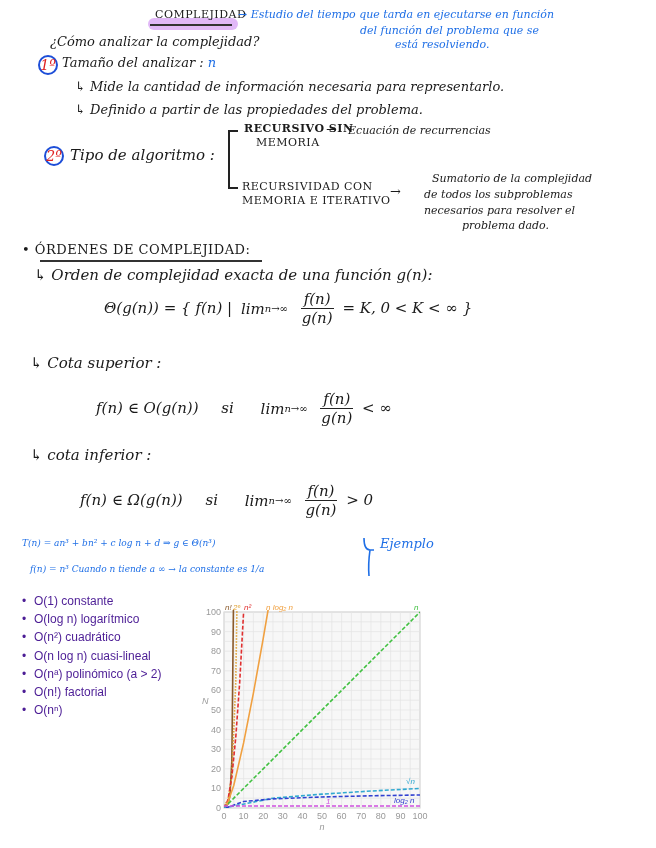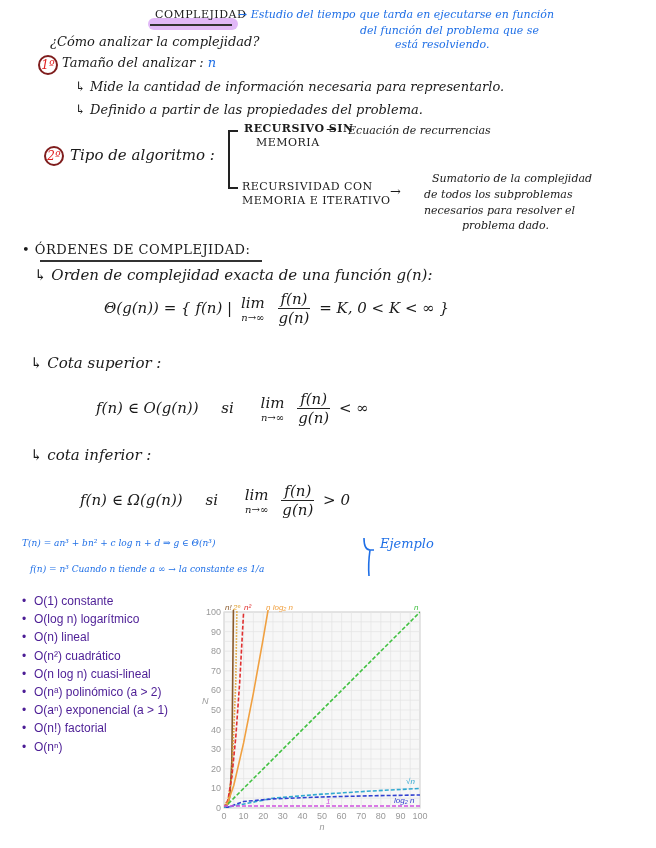--- a/index.html
+++ b/index.html
@@ -9,28 +9,28 @@
   .black { color:#1a1a1a; }
   .blue { color:#1f6fe6; }
   .small { font-size:11px; }
   .med { font-size:13px; }
   .big { font-size:15px; }
   .caps { font-variant:small-caps; letter-spacing:0.5px; }
 
   .highlight { position:absolute; background:#d9a6f5; border-radius:6px; opacity:0.8; }
   .underline { position:absolute; height:2px; background:#333; }
 
-  .circle { position:absolute; width:16px; height:16px; border:2px solid #7f1d1d; border-radius:50%;
-            color:#e02020; font-size:12px; display:flex; align-items:center; justify-content:center; font-style:italic; font-family:"DejaVu Serif", serif; }
+  .circle { position:absolute; width:16px; height:16px; border:2px solid #1d4ed8; border-radius:50%;
+            color:#e02020; font-size:14px; display:flex; align-items:center; justify-content:center; font-style:italic; font-family:"DejaVu Serif", serif; }
 
   .bracket { position:absolute; border-left:2px solid #222; border-top:2px solid #222; border-bottom:2px solid #222; width:8px; }
 
   .frac { display:inline-flex; flex-direction:column; align-items:center; vertical-align:middle; margin:0 4px; }
   .frac .num { border-bottom:1.5px solid #222; padding:0 3px; }
-  .lim { display:inline-flex; flex-direction:column; align-items:center; vertical-align:middle; margin:0 4px; }
+  .lim { display:inline-flex; flex-direction:row; align-items:center; vertical-align:middle; margin:0 4px; }
   .lim .sub { font-size:10px; }
 
   .bullets { position:absolute; left:22px; top:592px; margin:0; padding:0; list-style:none;
              font-family:"Liberation Sans", sans-serif; font-size:12px; color:#4c1d95; }
   .bullets li { height:18.2px; line-height:18.2px; }
   .bullets li::before { content:"•"; display:inline-block; width:12px; }
 
   .chart { position:absolute; left:196px; top:598px; width:236px; height:236px; }
 </style>
 </head>
@@ -121,25 +121,23 @@
 <div class="hw blue" style="left:22px; top:538px; font-size:9px;">T(n) = an³ + bn² + c log n + d ⇒ g ∈ Θ(n³)</div>
 <div class="hw blue" style="left:30px; top:564px; font-size:9px;">f(n) = n³        Cuando n tiende a ∞ → la constante es 1/a</div>
 <svg style="position:absolute; left:362px; top:536px;" width="14" height="42" viewBox="0 0 14 42">
   <path d="M2 2 Q2 14 8 14 L12 14 M8 14 Q6 28 7 40" stroke="#1f6fe6" stroke-width="1.6" fill="none"></path>
 </svg>
 <div class="hw blue med" style="left:380px; top:536px;">Ejemplo</div>
 
 <ul class="bullets">
   <li>O(1) constante</li>
   <li>O(log n) logarítmico</li>
-  <li>O(n) lineal</li>
   <li>O(n²) cuadrático</li>
   <li>O(n log n) cuasi-lineal</li>
   <li>O(nᵃ) polinómico (a &gt; 2)</li>
-  <li>O(aⁿ) exponencial (a &gt; 1)</li>
   <li>O(n!) factorial</li>
   <li>O(nⁿ)</li>
 </ul>
 
 <svg class="chart" id="chart" viewBox="0 0 236 236">
     <rect x="28" y="14" width="196" height="196" fill="#f7f7f7" stroke="#ccc" stroke-width="1"></rect>
     <line x1="28" y1="14" x2="28" y2="210" stroke="#e4e4e4" stroke-width="0.7"></line>
     <line x1="28" y1="210" x2="224" y2="210" stroke="#e4e4e4" stroke-width="0.7"></line>
     <line x1="37.8" y1="14" x2="37.8" y2="210" stroke="#e4e4e4" stroke-width="0.7"></line>
     <line x1="28" y1="200.2" x2="224" y2="200.2" stroke="#e4e4e4" stroke-width="0.7"></line>

